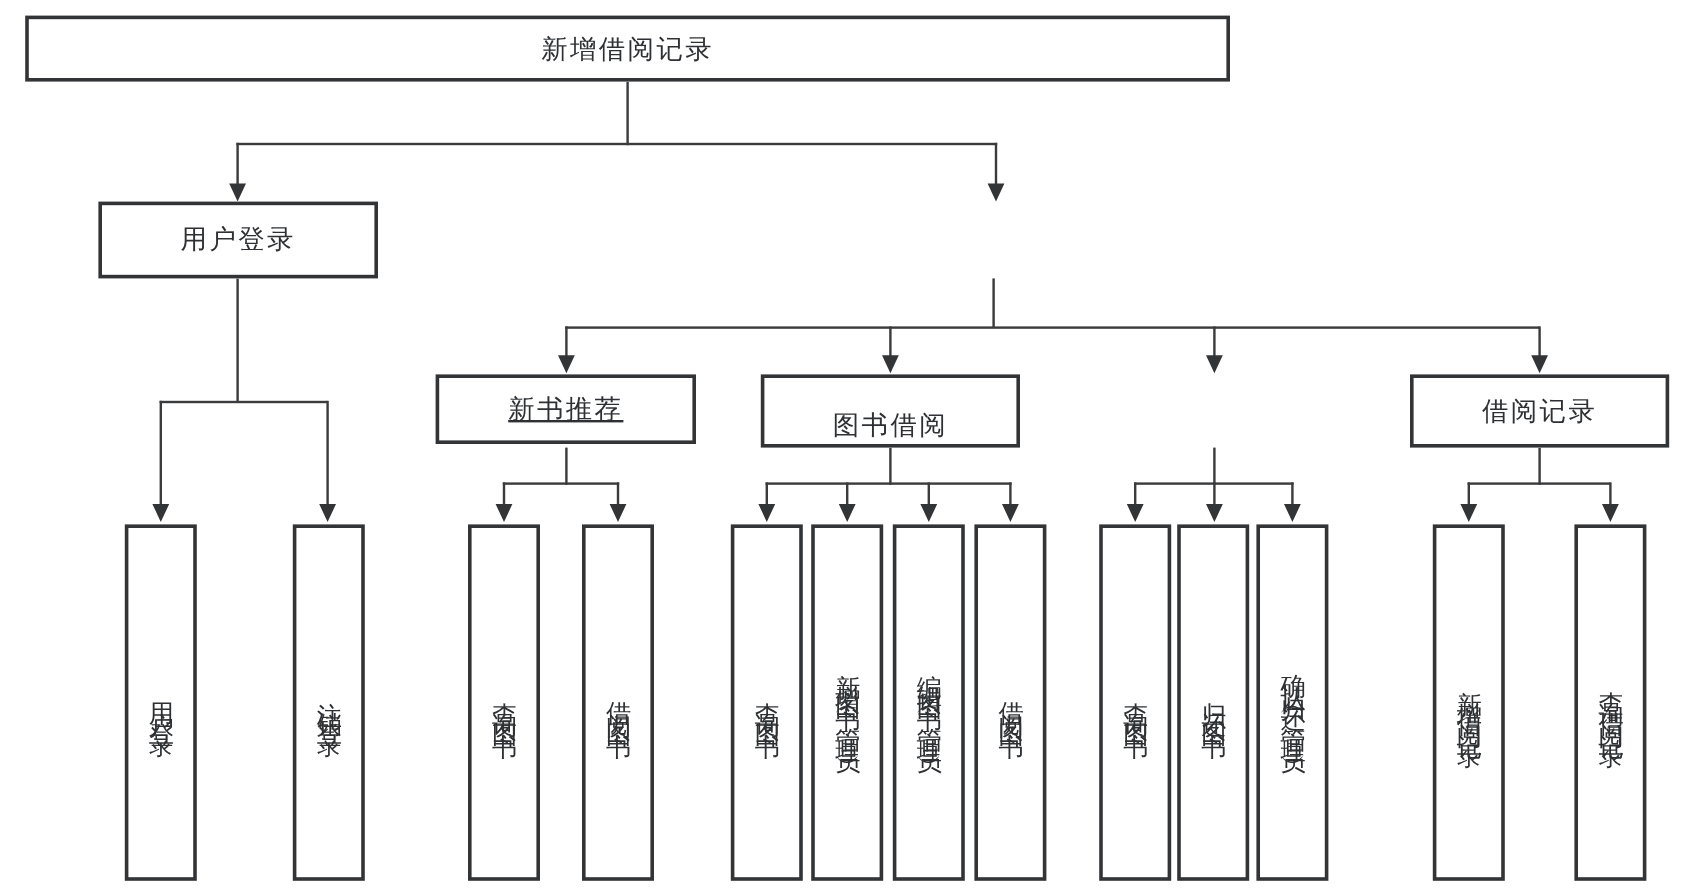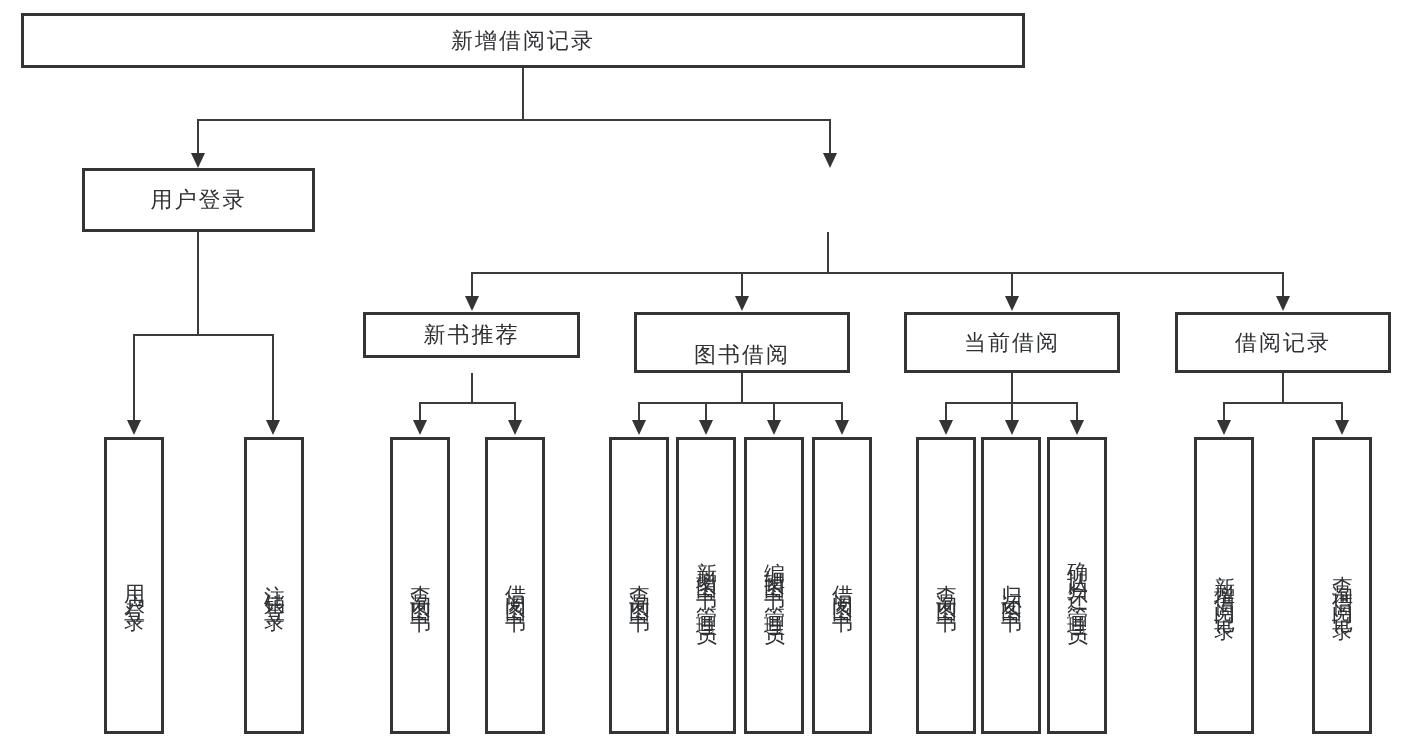--- a/index.html
+++ b/index.html
@@ -114,28 +114,25 @@
   <div class="arrow" style="left:1335px;top:420px;"></div>
 
   <div class="box" style="left:21px;top:13px;width:1004px;height:55px;">
     <span class="hlabel">新增借阅记录</span>
   </div>
 
   <div class="box" style="left:82px;top:168px;width:233px;height:64px;">
     <span class="hlabel">用户登录</span>
   </div>
 
-  <div class="box" style="left:363px;top:312px;width:217px;height:46px;">
+  <div class="box" style="left:363px;top:312px;width:217px;height:58px;text-decoration:underline;">
     <span class="hlabel">新书推荐</span>
   </div>
   <div class="box" style="left:634px;top:312px;width:216px;height:61px;align-items:flex-end;">
     <span class="hlabel">图书借阅</span>
-  </div>
-  <div class="box" style="left:904px;top:312px;width:216px;height:61px;">
-    <span class="hlabel">当前借阅</span>
   </div>
   <div class="box" style="left:1175px;top:312px;width:216px;height:61px;">
     <span class="hlabel">借阅记录</span>
   </div>
 
   <div class="box" style="left:104px;top:437px;width:60px;height:297px;">
     <span class="vtext">用户登录</span>
   </div>
   <div class="box" style="left:244px;top:437px;width:60px;height:297px;">
     <span class="vtext">注销登录</span>

